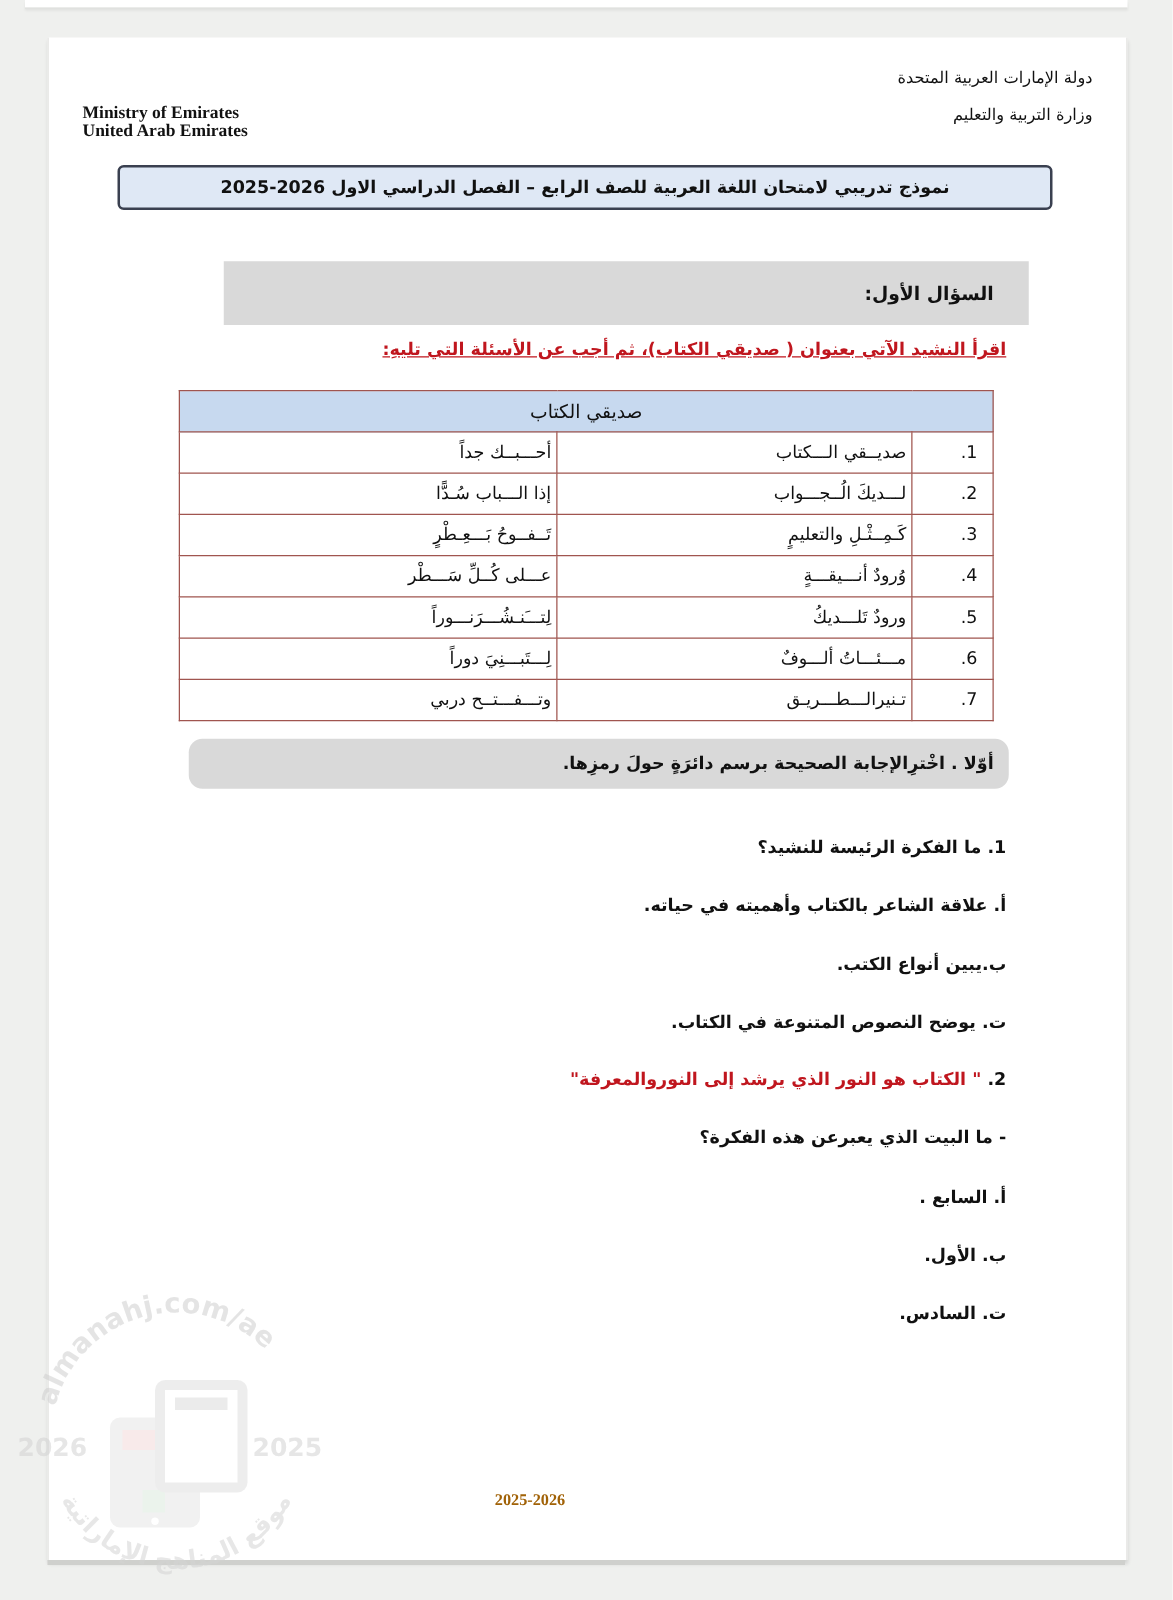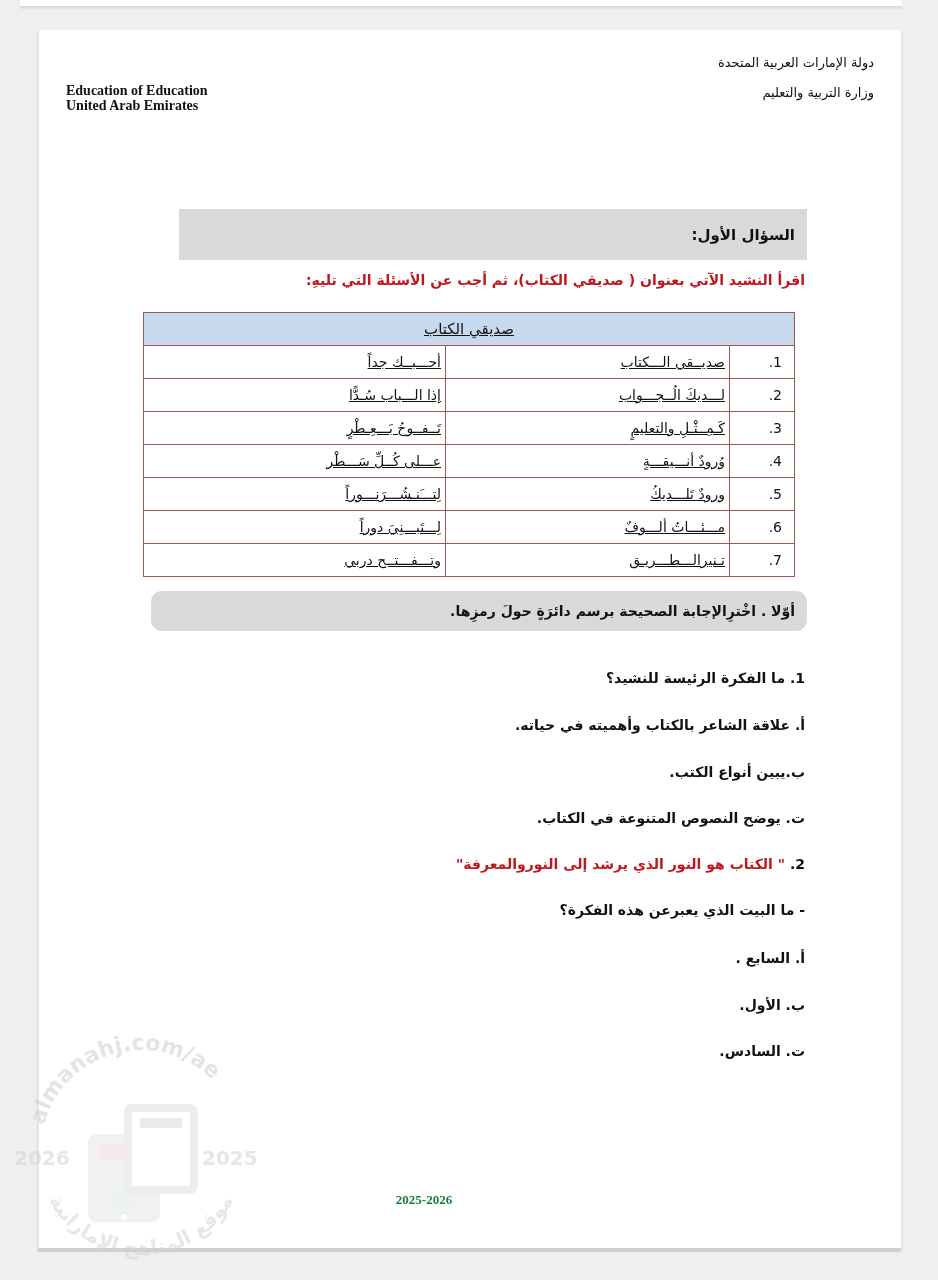--- a/index.html
+++ b/index.html
@@ -86,47 +86,47 @@
       align-items: center;
       font-weight: bold;
       color: #111;
     }
     .q-heading {
       left: 140px;
       top: 179px;
       width: 628px;
       height: 51px;
       font-size: 15px;
-      padding-right: 0;
+      padding-right: 16px;
     }
     .q-heading span { margin-right: 12px; }
     .instruction {
       position: absolute;
       right: 96px;
       top: 242px;
       direction: rtl;
       color: #c0161e;
       font-weight: bold;
       font-size: 14px;
+      text-decoration: underline;
     }
     table.poem {
       position: absolute;
       left: 104px;
       top: 282px;
       width: 652px;
       border-collapse: collapse;
       direction: rtl;
       font-size: 14px;
     }
     table.poem td, table.poem th {
       border: 1px solid #a0554f;
       height: 32px;
       padding: 0 4px;
       color: #111;
-      text-decoration: underline;
     }
     table.poem th {
       background: #c7d9ef;
       font-weight: normal;
       font-size: 15px;
       text-align: center;
       height: 32px;
     }
     table.poem td.num {
       width: 48px;
@@ -158,44 +158,47 @@
     .line.red .quote { color: #c0161e; }
     .footer-year {
       position: absolute;
       left: 0;
       width: 770px;
       top: 1162px;
       text-align: center;
       font-family: "Liberation Serif", serif;
       font-weight: bold;
       font-size: 13px;
-      color: #15803d;
+      color: #a16207;
     }
     .watermark {
       position: absolute;
       left: 6px;
       top: 1020px;
       width: 270px;
       height: 260px;
       opacity: 0.55;
       pointer-events: none;
     }
   </style>
 </head>
 <body>
 
 <div class="prev-page-edge"></div>
 
 <div class="page">
 
   <div class="hdr-en" style="top:24px;margin-top:44px;">United Arab Emirates</div>
-  <div class="hdr-en" style="top:53px;">Education of Education</div>
+  <div class="hdr-en" style="top:53px;">Ministry of Emirates</div>
   <div class="hdr-ar" style="top:25px;">دولة الإمارات العربية المتحدة</div>
   <div class="hdr-ar" style="top:55px;">وزارة التربية والتعليم</div>
 
+  <div class="title-box">
+    <span>نموذج تدريبي  لامتحان اللغة العربية للصف الرابع – الفصل الدراسي الاول 2026-2025</span>
+  </div>
 
   <div class="gray-band q-heading">
     <span>السؤال الأول:</span>
   </div>
 
   <div class="instruction">اقرأ النشيد الآتي بعنوان ( صديقي الكتاب)، ثم أجب عن الأسئلة التي تليهِ:</div>
 
   <table class="poem">
     <thead>
       <tr>

